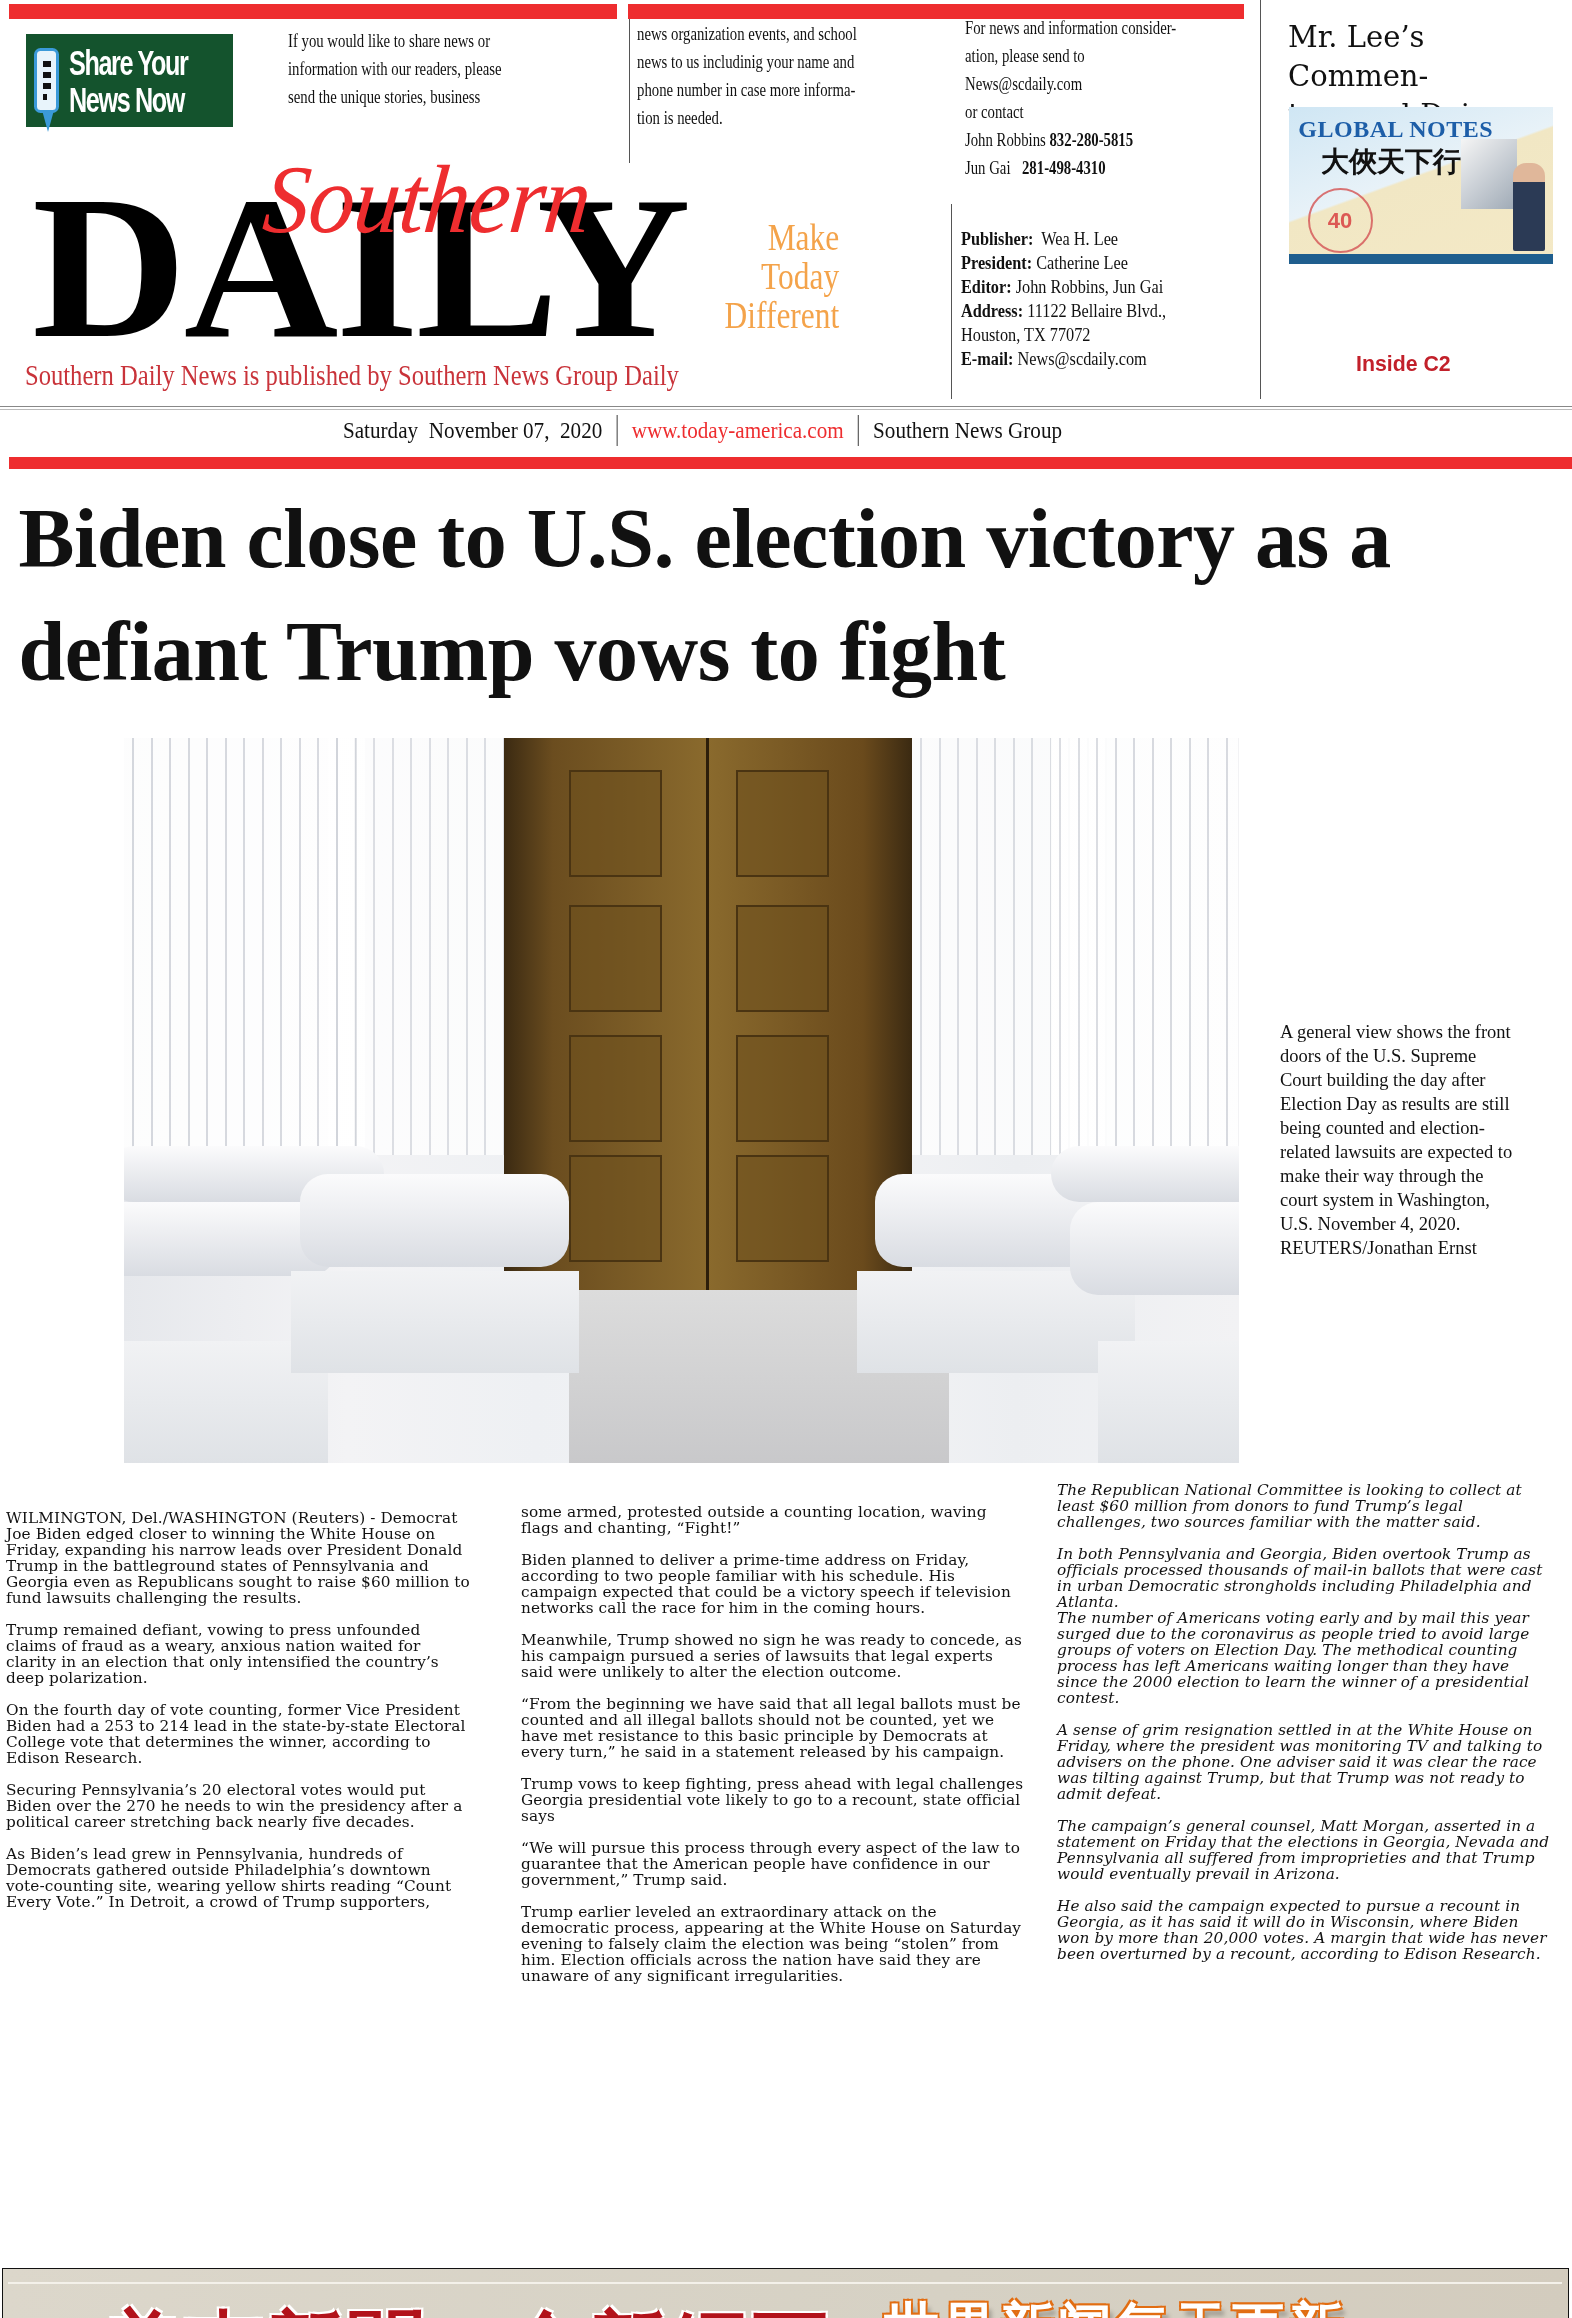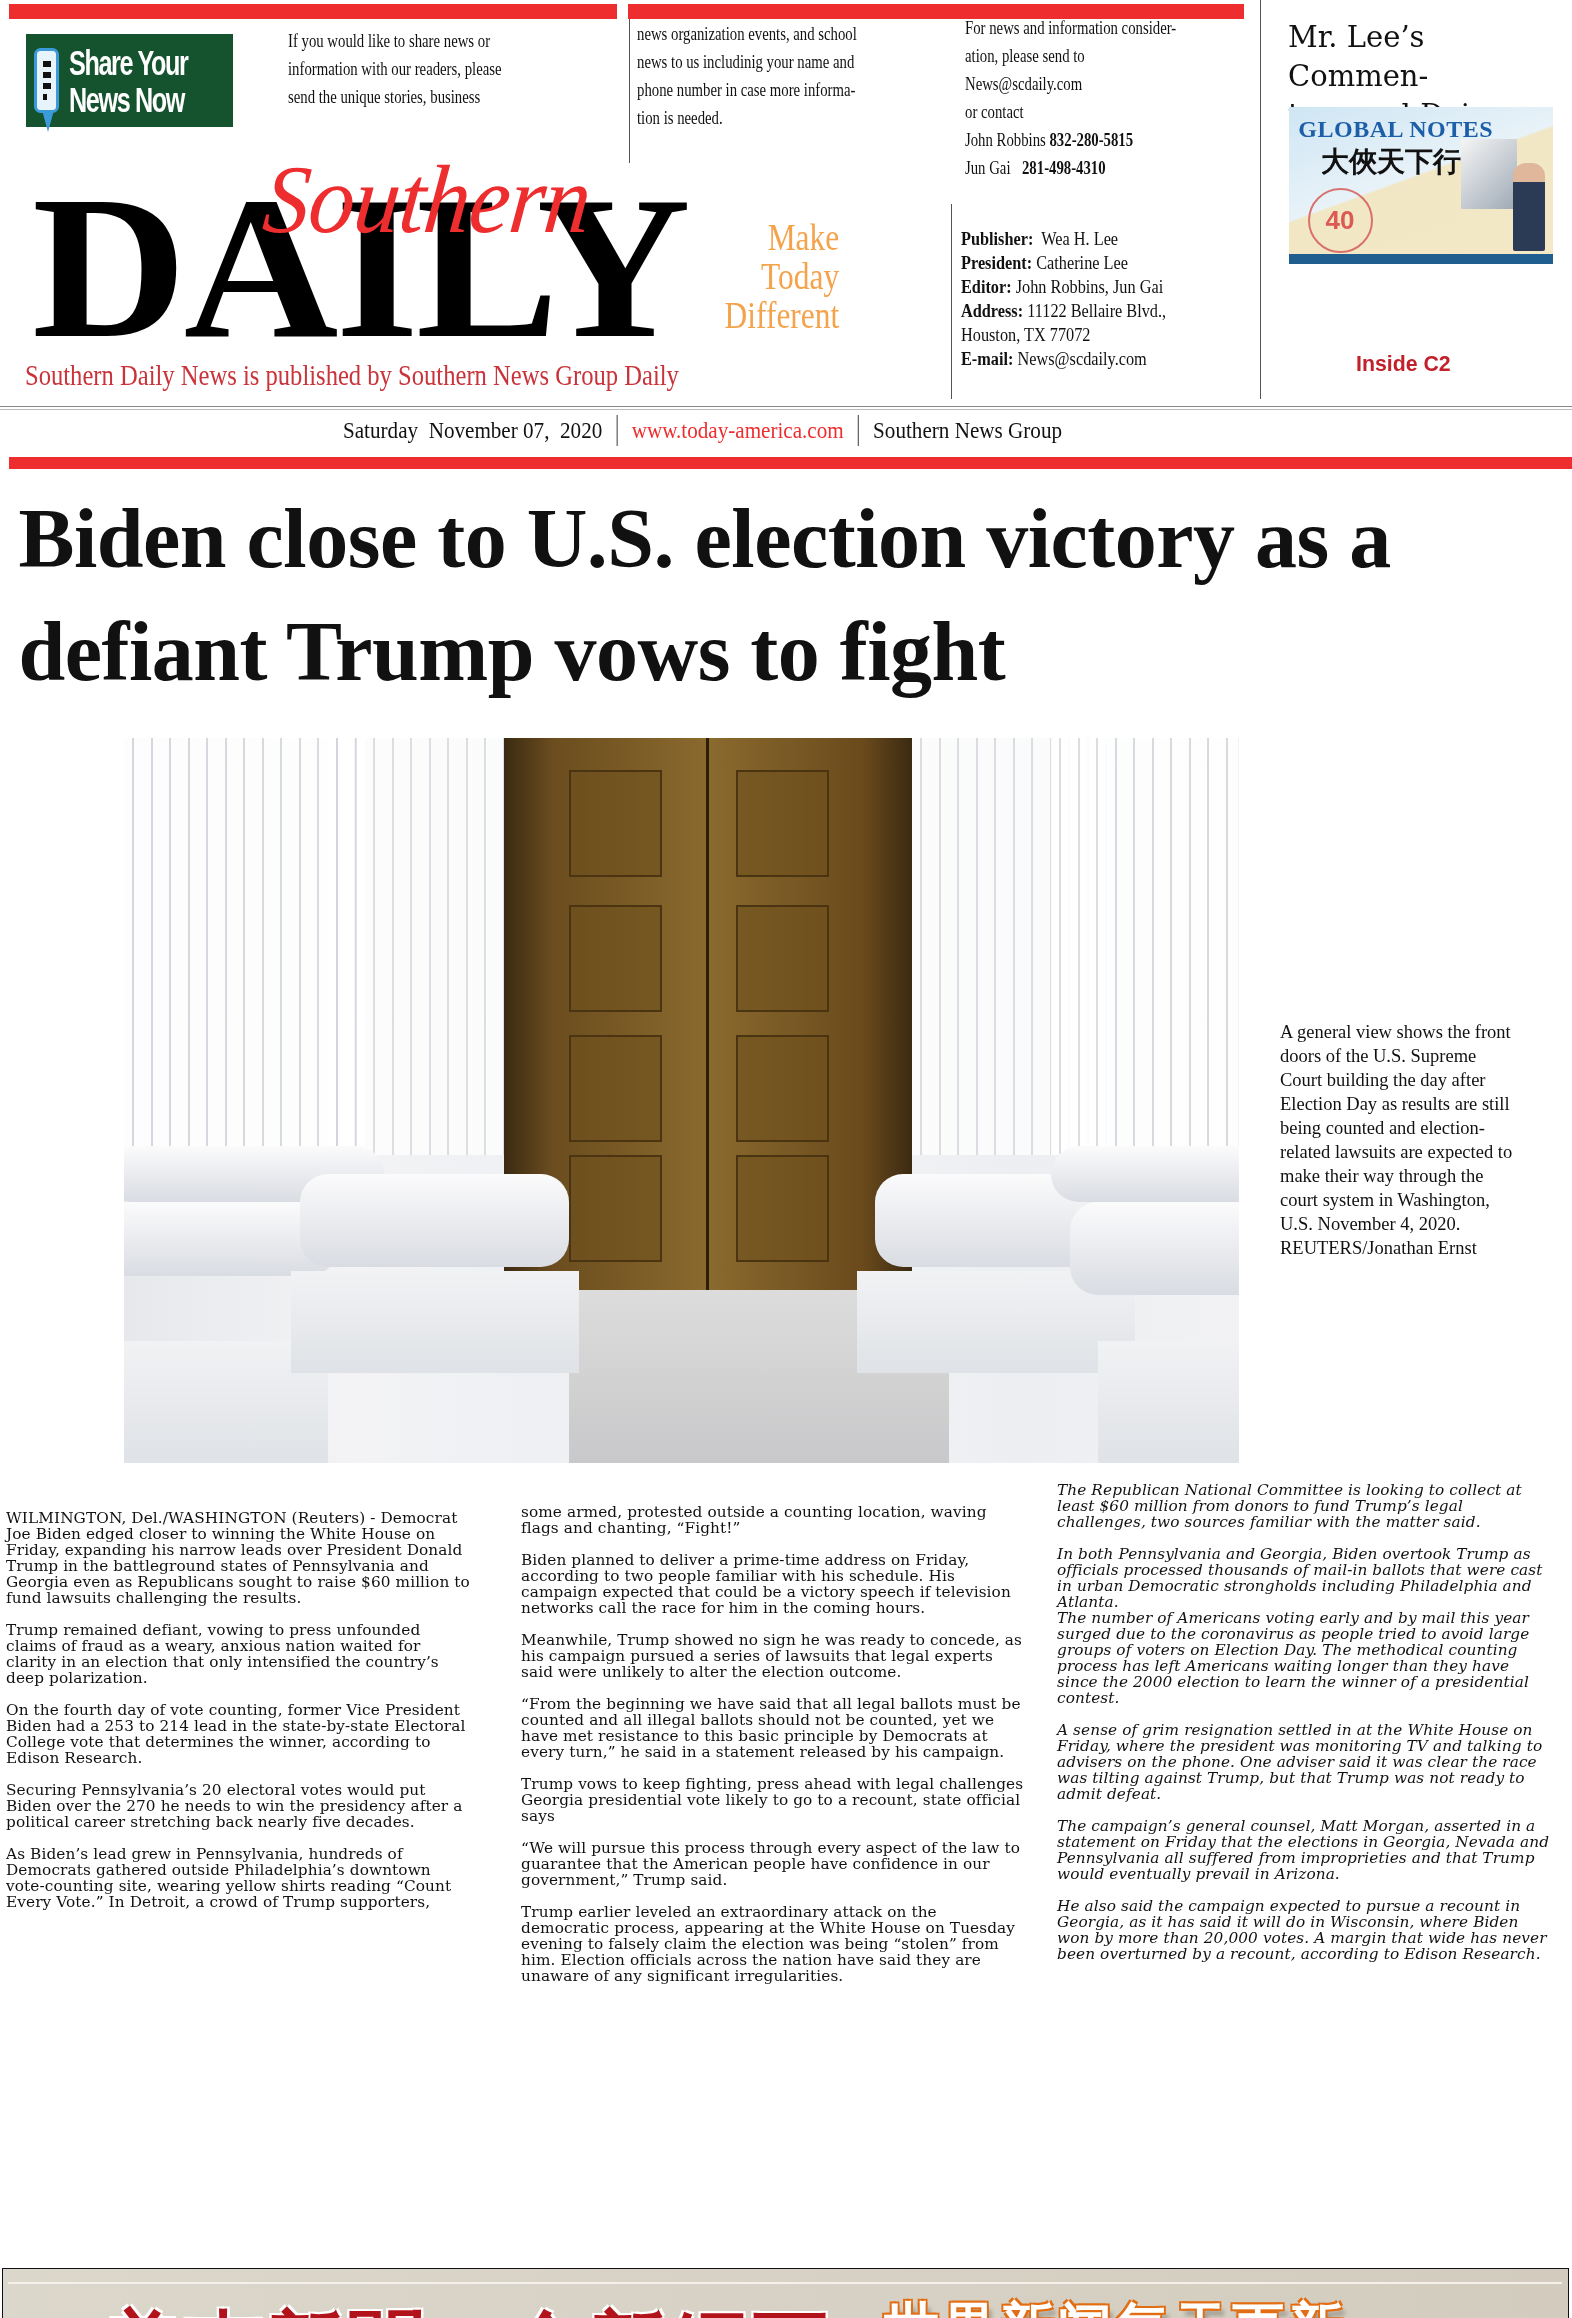--- a/index.html
+++ b/index.html
@@ -24,21 +24,21 @@
   .masthead-tag { left: 682px; top: 218px; font-family: "Liberation Serif", serif; color: #f4a34a; font-size: 37px; line-height: 39px; text-align: right; width: 185px; transform: scaleX(0.85); transform-origin: left top; }
   .masthead-sub { left: 25px; top: 358px; font-family: "Liberation Serif", serif; color: #c9333a; font-size: 30px; transform: scaleX(0.82); transform-origin: left top; white-space: nowrap; }
 
   .staff { left: 961px; top: 227px; font-size: 18.5px; line-height: 24px; transform: scaleX(0.88); transform-origin: left top; white-space: nowrap; }
   .staff b { font-weight: bold; }
 
   .commentary-title { left: 1288px; top: 17.6px; font-family: "DejaVu Serif", serif; font-size: 29px; line-height: 39px; color: #111; width: 278px; }
   .global-notes { left: 1289px; top: 107px; width: 264px; height: 157px; overflow: hidden; background: linear-gradient(160deg, #cfe6f4 0%, #e8f2f8 45%, #f1e7c4 46%, #f4e9c6 100%); }
   .gn-title { position: absolute; left: 9.3px; top: 9.3px; font-family: "Liberation Serif", serif; font-weight: bold; font-size: 24px; color: #1d5ea8; letter-spacing: 0.5px; }
   .gn-cn { position: absolute; left: 32px; top: 36px; font-size: 28px; font-weight: bold; color: #111; }
-  .gn-seal { position: absolute; left: 18.5px; top: 81px; width: 65px; height: 65px; border: 2.8px solid #d65c5c; border-radius: 50%; color: #d94141; font-weight: bold; font-size: 26px; display: flex; align-items: center; justify-content: center; font-family: "Liberation Sans", sans-serif; opacity: .85; }
+  .gn-seal { position: absolute; left: 18.5px; top: 81px; width: 65px; height: 65px; border: 2.8px solid #d65c5c; border-radius: 50%; color: #d94141; font-weight: bold; font-size: 22px; display: flex; align-items: center; justify-content: center; font-family: "Liberation Sans", sans-serif; opacity: .85; }
   .gn-man { position: absolute; right: 8.3px; top: 56px; width: 32px; height: 88px; background: linear-gradient(#e0b79a 0 22%, #2b3a55 22% 100%); border-radius: 13px 13px 1.9px 1.9px; }
   .gn-tower { position: absolute; left: 172px; top: 32px; width: 56px; height: 70px; background: linear-gradient(135deg, #f5f5f5, #9ea9b5); }
   .gn-strip { position: absolute; left: 0; right: 0; bottom: 0; height: 10.2px; background: #1f5e8e; }
   .inside-c2 { left: 1356px; top: 352px; font-family: "Liberation Sans", sans-serif; font-weight: bold; color: #c2202a; font-size: 21.3px; }
 
   .hr-double { left: 0; width: 1572px; height: 3.7px; border-top: 1.4px solid #888; border-bottom: 0.9px solid #bbb; }
 
   .dateline { left: 343px; top: 415px; font-size: 24px; white-space: nowrap; display: flex; align-items: center; transform: scaleX(0.88); transform-origin: left top; }
   .dateline .sep { display: inline-block; width: 1.4px; height: 31px; background: #222; margin: 0 16px; }
   .dateline .url { color: #ee2d2f; }
@@ -200,21 +200,21 @@
   <p>Securing Pennsylvania’s 20 electoral votes would put Biden over the 270 he needs to win the presidency after a political career stretching back nearly five decades.</p>
   <p>As Biden’s lead grew in Pennsylvania, hundreds of Democrats gathered outside Philadelphia’s downtown vote-counting site, wearing yellow shirts reading “Count Every Vote.” In Detroit, a crowd of Trump supporters,</p>
 </div>
 <div class="col col2">
   <p>some armed, protested outside a counting location, waving flags and chanting, “Fight!”</p>
   <p>Biden planned to deliver a prime-time address on Friday, according to two people familiar with his schedule. His campaign expected that could be a victory speech if television networks call the race for him in the coming hours.</p>
   <p>Meanwhile, Trump showed no sign he was ready to concede, as his campaign pursued a series of lawsuits that legal experts said were unlikely to alter the election outcome.</p>
   <p>“From the beginning we have said that all legal ballots must be counted and all illegal ballots should not be counted, yet we have met resistance to this basic principle by Democrats at every turn,” he said in a statement released by his campaign.</p>
   <p>Trump vows to keep fighting, press ahead with legal challenges Georgia presidential vote likely to go to a recount, state official says</p>
   <p>“We will pursue this process through every aspect of the law to guarantee that the American people have confidence in our government,” Trump said.</p>
-  <p>Trump earlier leveled an extraordinary attack on the democratic process, appearing at the White House on Tuesday evening to falsely claim the election was being “stolen” from him. Election officials across the nation have said they are unaware of any significant irregularities.</p>
+  <p>Trump earlier leveled an extraordinary attack on the democratic process, appearing at the White House on Saturday evening to falsely claim the election was being “stolen” from him. Election officials across the nation have said they are unaware of any significant irregularities.</p>
 </div>
 <div class="col col3">
   <p>The Republican National Committee is looking to collect at least $60 million from donors to fund Trump’s legal challenges, two sources familiar with the matter said.</p>
   <p class="tight">In both Pennsylvania and Georgia, Biden overtook Trump as officials processed thousands of mail-in ballots that were cast in urban Democratic strongholds including Philadelphia and Atlanta.</p>
   <p>The number of Americans voting early and by mail this year surged due to the coronavirus as people tried to avoid large groups of voters on Election Day. The methodical counting process has left Americans waiting longer than they have since the 2000 election to learn the winner of a presidential contest.</p>
   <p>A sense of grim resignation settled in at the White House on Friday, where the president was monitoring TV and talking to advisers on the phone. One adviser said it was clear the race was tilting against Trump, but that Trump was not ready to admit defeat.</p>
   <p>The campaign’s general counsel, Matt Morgan, asserted in a statement on Friday that the elections in Georgia, Nevada and Pennsylvania all suffered from improprieties and that Trump would eventually prevail in Arizona.</p>
   <p>He also said the campaign expected to pursue a recount in Georgia, as it has said it will do in Wisconsin, where Biden won by more than 20,000 votes. A margin that wide has never been overturned by a recount, according to Edison Research.</p>
 </div>
 

